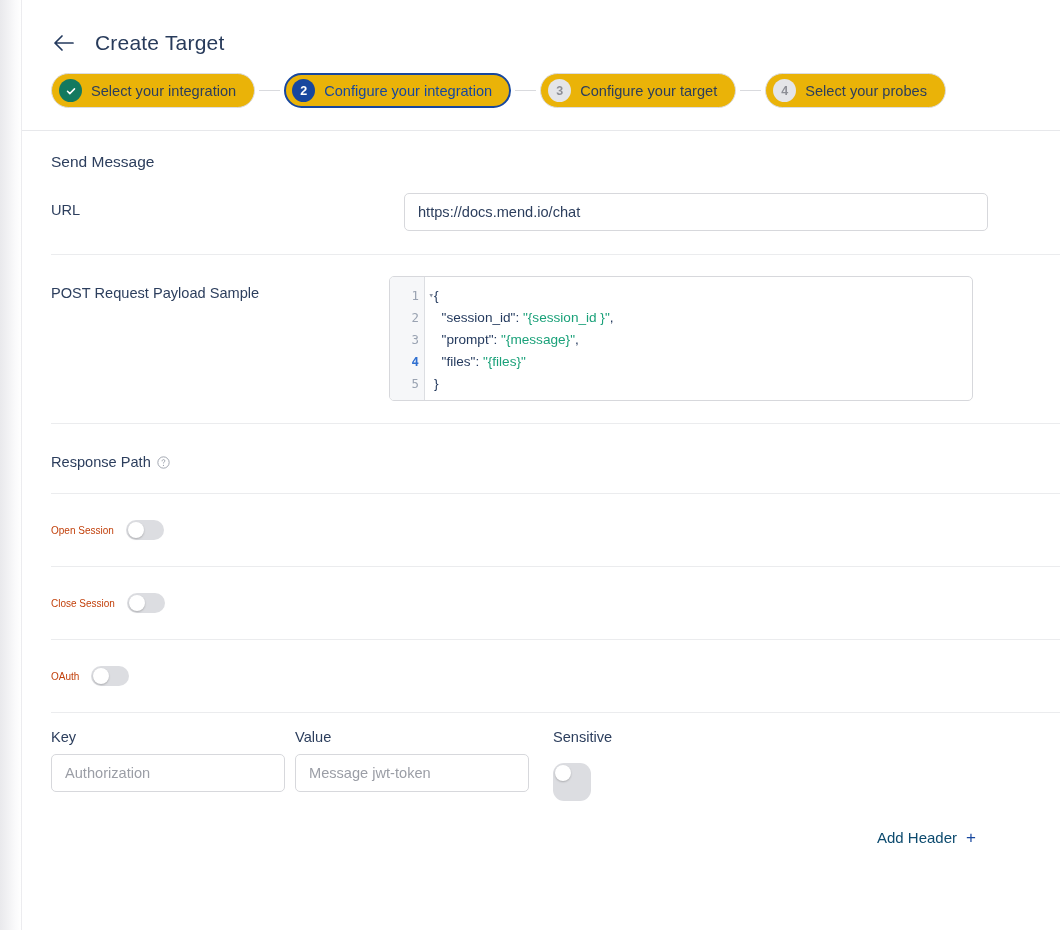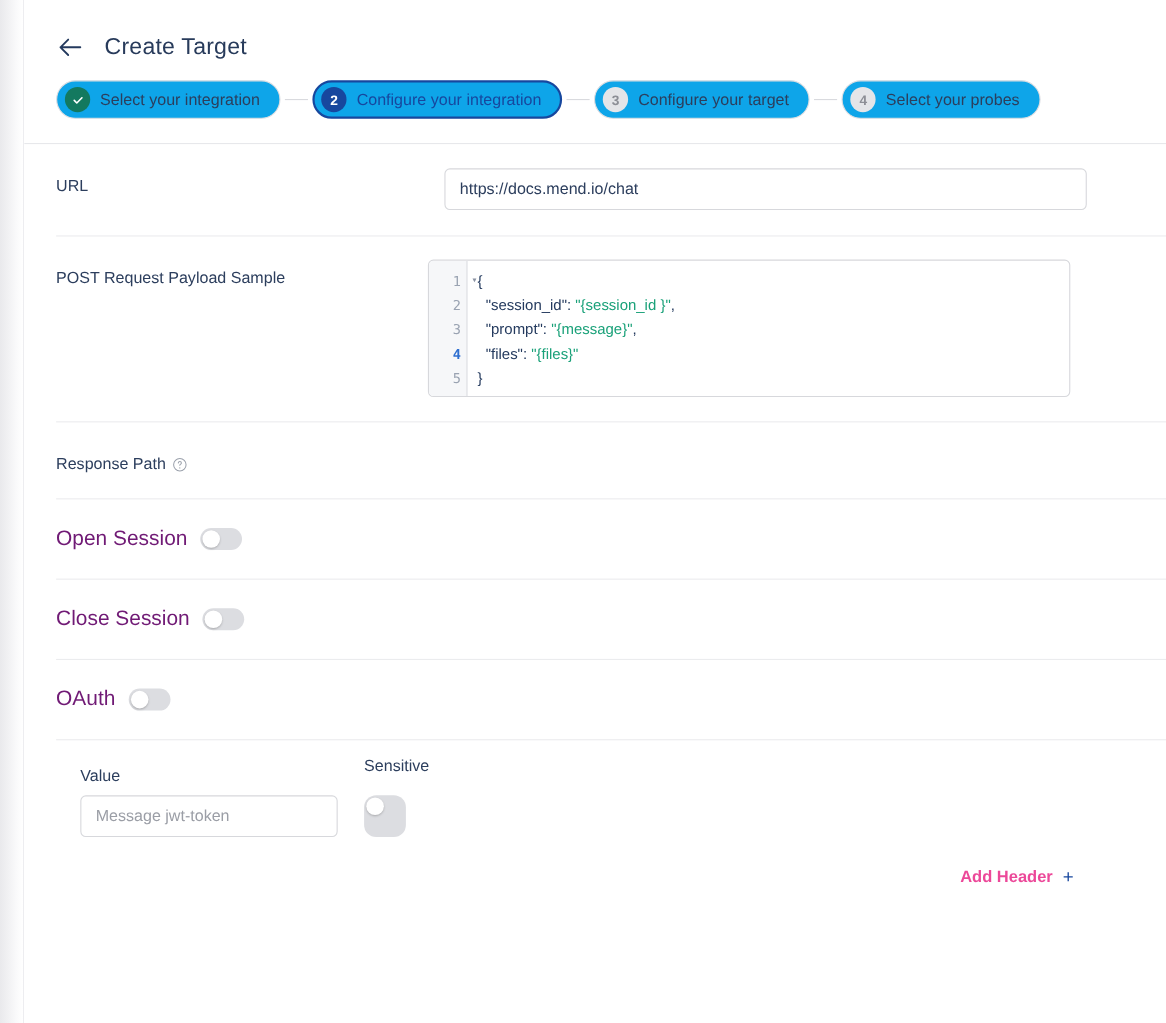--- a/index.html
+++ b/index.html
@@ -71,21 +71,21 @@
     padding-left: 29px;
   }
   .step {
     display: flex;
     align-items: center;
     gap: 9px;
     height: 35px;
     padding: 0 18px 0 7px;
     border-radius: 20px;
     border: 1px solid #dcdde1;
-    background: #0ea5e9;
+    background: #eab308;
     white-space: nowrap;
     cursor: pointer;
   }
   .step.active {
     border: 2px solid #17479e;
     padding: 0 17px 0 6px;
   }
   .step-badge {
     width: 23px; height: 23px;
     border-radius: 50%;
@@ -247,22 +247,22 @@
   }
 
   .toggle-row {
     display: flex;
     align-items: center;
     gap: 12px;
     padding-left: 29px;
     height: 72px;
   }
   .toggle-row .t-label {
-    font-size: 19px;
-    color: #701a75;
+    font-size: 10px;
+    color: #c2410c;
   }
 
   
   .headers {
     display: flex;
     padding-left: 29px;
     padding-top: 16px;
   }
   .headers-left {
     width: 338px;
@@ -281,37 +281,37 @@
   .col {
     display: flex;
     flex-direction: column;
   }
   .col-head {
     font-size: 14.6px;
     color: #2c3e5d;
     margin-bottom: 9px;
   }
   .col-key   { width: 234px; flex: 0 0 234px; }
-  .col-value { width: 234px; flex: 0 0 234px; margin-left: 22px; justify-content: flex-end; }
+  .col-value { width: 234px; flex: 0 0 234px; margin-left: 10px; }
   .col-sens  { width: 120px; flex: 0 0 120px; margin-left: 24px; }
   .col-key .input, .col-value .input { width: 100%; height: 38px; }
 
   .add-header {
     display: flex;
     align-items: center;
     justify-content: flex-end;
     gap: 9px;
     padding-right: 84px;
     margin-top: 28px;
     cursor: pointer;
   }
   .add-header-label {
     font-size: 15px;
-    font-weight: 700;
-    color: #ec4899;
+    font-weight: 400;
+    color: #0c4a6e;
   }
   .add-header-plus {
     font-size: 17px;
     color: #17479e;
     line-height: 1;
   }
 </style>
 </head>
 <body>
 
@@ -361,20 +361,21 @@
         <div class="step">
           <span class="step-badge todo">4</span>
           <span class="step-label">Select your probes</span>
         </div>
 
       </div>
 
       <div class="header-divider"></div>
     </div>
 
+    <div class="section-title">Send Message</div>
 
     <div class="row" style="margin-top:22px;gap:15px;">
       <div class="label">URL</div>
       <div class="field">
         <div class="input">https://docs.mend.io/chat</div>
       </div>
     </div>
 
     <div class="row-divider" style="margin-top:23px;"></div>
 
@@ -446,20 +447,24 @@
       <span class="toggle">
           <span class="knob"></span>
         </span>
     </div>
 
     <div class="row-divider"></div>
 
     <div class="headers">
 
 
+      <div class="col col-key">
+        <div class="col-head">Key</div>
+        <div class="input placeholder">Authorization</div>
+      </div>
 
       <div class="col col-value">
         <div class="col-head">Value</div>
         <div class="input placeholder">Message jwt-token</div>
       </div>
 
       <div class="col col-sens">
         <div class="col-head">Sensitive</div>
         <span class="toggle" style="margin-top:9px;">
             <span class="knob"></span>

